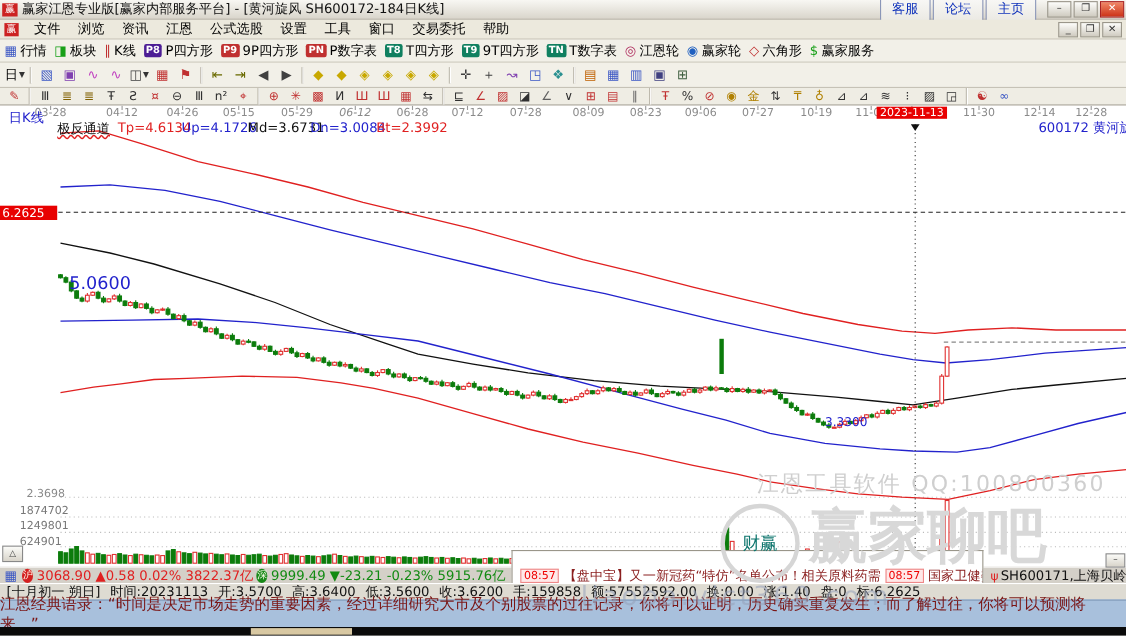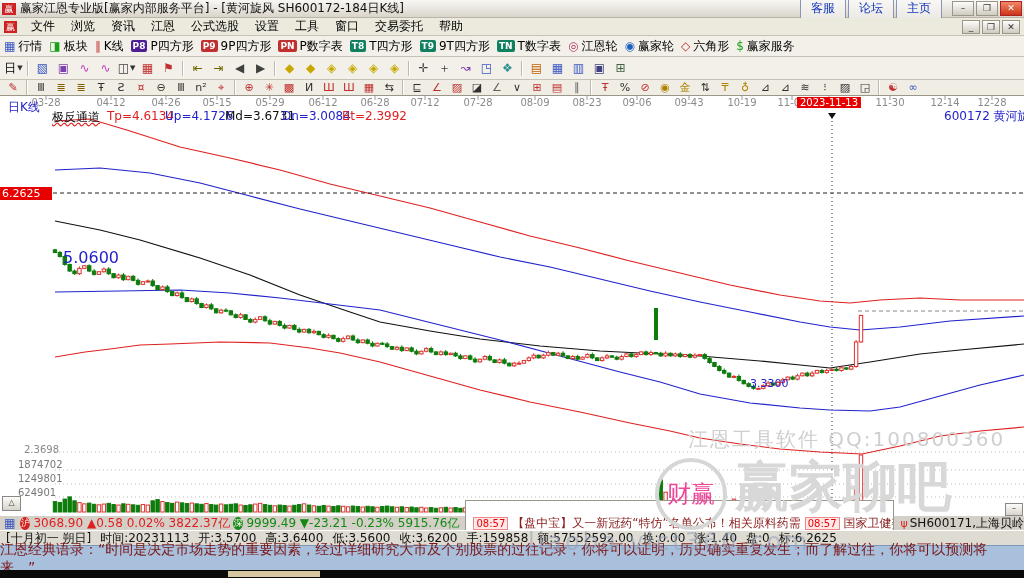--- a/index.html
+++ b/index.html
@@ -779,28 +779,28 @@
       <line x1="832" y1="113" x2="832" y2="512" stroke="#333" stroke-width="1" stroke-dasharray="1 3"></line>
       <path d="M828,113 L836,113 L832,119 Z" fill="#111"></path>
     </svg>
 
   <div id="date-axis">
       <span class="datelbl" style="left: 46px;">03-28</span>
       <span class="datelbl" style="left: 111px;">04-12</span>
       <span class="datelbl" style="left: 166px;">04-26</span>
       <span class="datelbl" style="left: 217px;">05-15</span>
       <span class="datelbl" style="left: 270px;">05-29</span>
-      <span class="datelbl" style="left: 323px;">06-12</span>
+      <span class="datelbl" style="left: 323px; font-style: italic;">06-12</span>
       <span class="datelbl" style="left: 375px;">06-28</span>
       <span class="datelbl" style="left: 425px;">07-12</span>
       <span class="datelbl" style="left: 478px;">07-28</span>
       <span class="datelbl" style="left: 535px;">08-09</span>
       <span class="datelbl" style="left: 587px;">08-23</span>
       <span class="datelbl" style="left: 637px;">09-06</span>
-      <span class="datelbl" style="left: 689px;">09-43</span>
+      <span class="datelbl" style="left: 689px;">07-27</span>
       <span class="datelbl" style="left: 742px;">10-19</span>
       <span class="datelbl" style="left: 792px;">11-02</span>
       <span class="datelbl hl" style="left: 829px;">2023-11-13</span>
       <span class="datelbl" style="left: 890px;">11-30</span>
       <span class="datelbl" style="left: 945px;">12-14</span>
       <span class="datelbl" style="left: 992px;">12-28</span>
     </div>
 
   <div class="lbl" style="left:8px;top:3px;color:#2222cc;font-size:12px;">日K线</div>
   <div class="lbl" style="left:52px;top:13px;color:#111;font-size:12px;text-decoration:underline wavy #e02020;">极反通道</div>
@@ -817,21 +817,21 @@
   <div class="lbl" style="left:63px;top:152px;color:#2222cc;font-size:16px;">5.0600</div>
   <div class="lbl" style="left:750px;top:281px;color:#2222cc;font-size:11px;">3.3300</div>
   <div class="lbl" style="left:24px;top:348px;color:#888;font-size:10px;">2.3698</div>
   <div id="vol-axis">
       <div class="lbl" style="right: 0px; left: 18px; width: 36px; text-align: right; top: 363px; color: rgb(119, 119, 119); font-size: 10px;">1874702</div>
       <div class="lbl" style="right: 0px; left: 18px; width: 36px; text-align: right; top: 377px; color: rgb(119, 119, 119); font-size: 10px;">1249801</div>
       <div class="lbl" style="right: 0px; left: 18px; width: 36px; text-align: right; top: 391px; color: rgb(119, 119, 119); font-size: 10px;">624901</div>
     </div>
 
   <div class="wm" style="left:688px;top:330px;font-size:20px;letter-spacing:2px;">江恩工具软件  QQ:100800360</div>
-  <div class="wm" style="left:655px;top:362px;width:64px;height:64px;border:4px solid #d6d6d6;border-radius:50%;font-size:24px;display:flex;align-items:center;justify-content:center;color:#ec4899;">财赢</div>
+  <div class="wm" style="left:655px;top:362px;width:64px;height:64px;border:4px solid #d6d6d6;border-radius:50%;font-size:16px;display:flex;align-items:center;justify-content:center;color:#0f766e;">财赢</div>
   <div class="wm" style="left:735px;top:355px;font-size:54px;font-weight:bold;color:#d8d8d8;">赢家聊吧</div>
 
   <div class="minibtn" style="left:2px;top:400px;width:17px;height:13px;line-height:12px;">△</div>
   <div class="minibtn" style="left:1005px;top:407px;width:16px;height:11px;line-height:9px;">–</div>
 </div>
 
 <div class="wm" style="left:528px;top:528px;font-size:24px;color:rgba(150,160,185,0.55);z-index:9;letter-spacing:3px;">liaoba.vict360.com</div>
 
 <div id="status1" class="abs">
   <span style="color:#3a56c4;font-size:12px;margin:0 2px;">▦</span>

